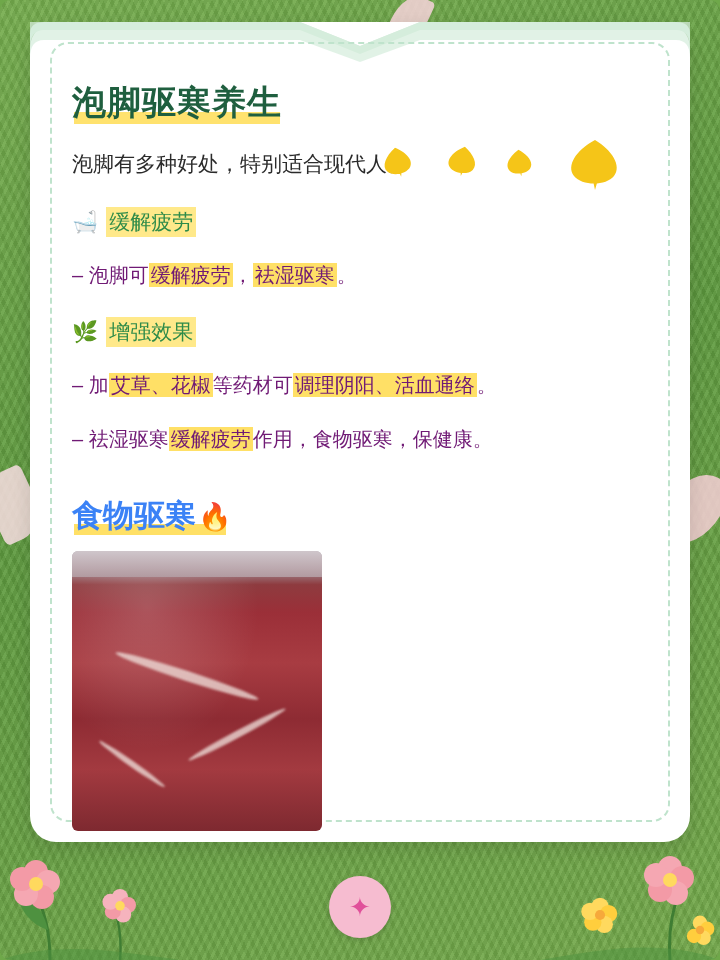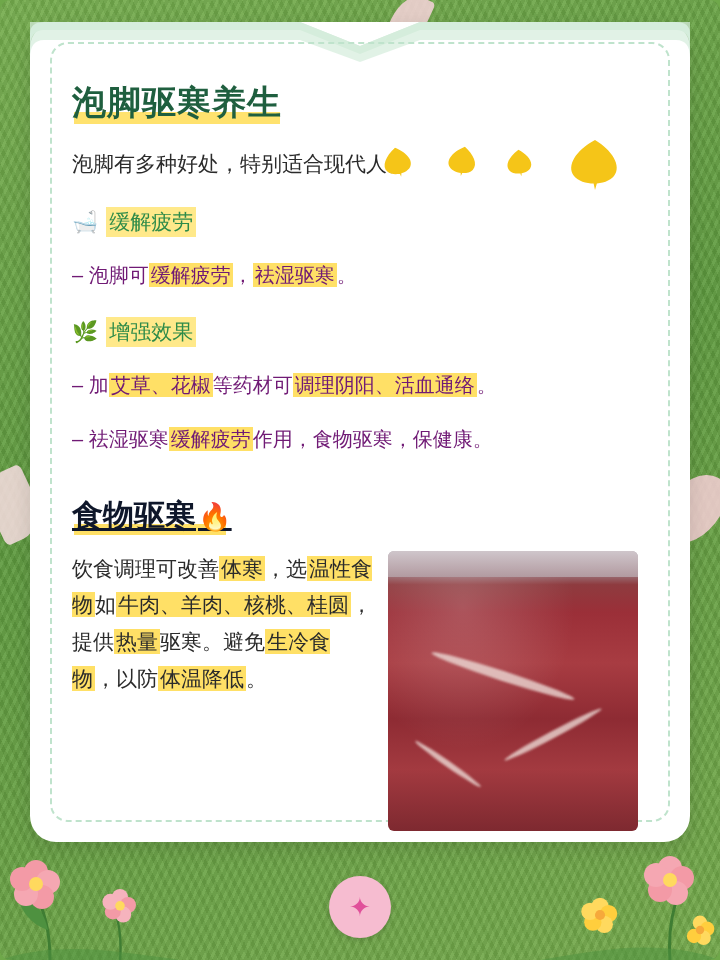--- a/index.html
+++ b/index.html
@@ -148,25 +148,24 @@
     font-size: 20px;
     color: #701a75;
     line-height: 1.6;
   }
   .hl { background: #ffe066; padding: 1px 2px; }
 
   h2.section {
     margin: 40px 4px 0 0;
     font-size: 31px;
     font-weight: bold;
-    color: #0f172a;
+    color: #3b82f6;
     display: inline-block;
     position: relative;
     z-index: 2;
-    text-decoration: underline;
   }
   h2.section::after {
     content: "";
     position: absolute;
     left: 2px;
     width: 152px;
     bottom: 2px;
     height: 11px;
     background: #ffe066;
     z-index: -1;
@@ -283,21 +282,20 @@
       </p>
       <p class="bullet">
         <span>–</span>
         <span>祛湿驱寒</span><span class="hl">缓解疲劳</span><span>作用，食物驱寒，保健康。</span>
       </p>
 
       
       <h2 class="section"><span>食物驱寒</span><span class="fire">🔥</span></h2>
 
       <div class="body-row">
-        <div class="body-text"><span>饮食调理可改善</span><span class="hl">体寒</span><span>，选</span><span class="hl">温性食物</span><span>如</span><span class="hl">牛肉、羊肉、核桃、桂圆</span><span>，提供</span><span class="hl">热量</span><span>驱寒。避免</span><span class="hl">生冷食物</span><span>，以防</span><span class="hl">体温降低</span><span>。</span></div>
 
         <div class="photo">
           <div class="top-band"></div>
           <div class="fat1"></div>
           <div class="fat2"></div>
           <div class="fat3"></div>
         </div>
       </div>
 
     </div>

